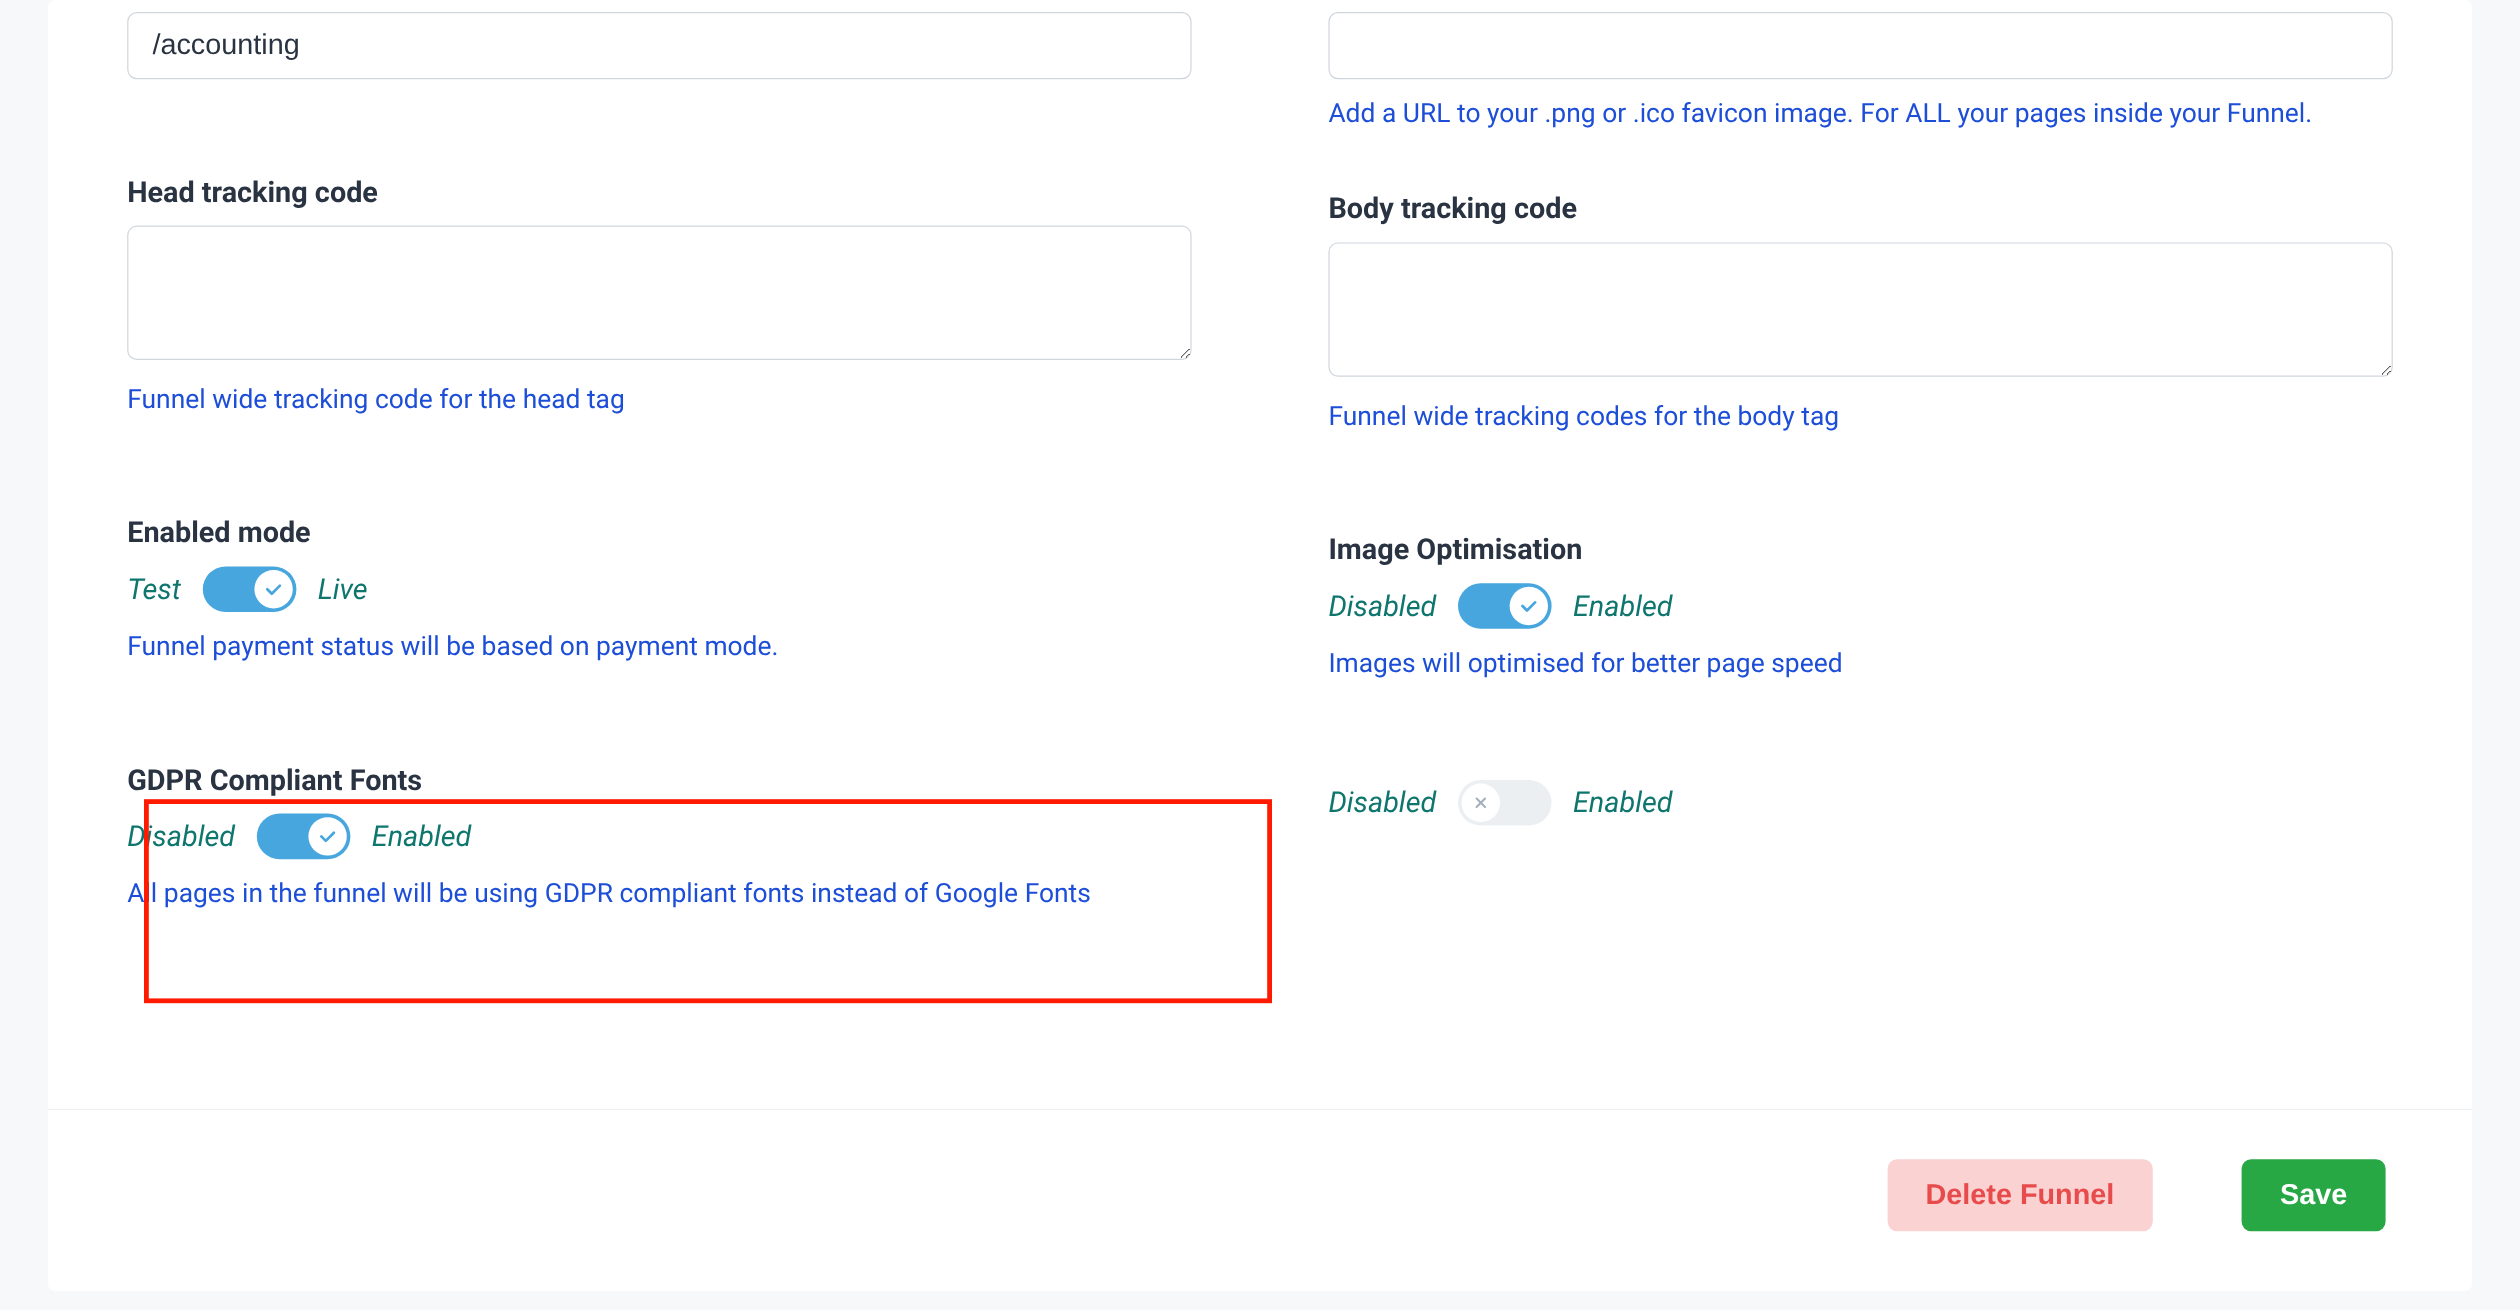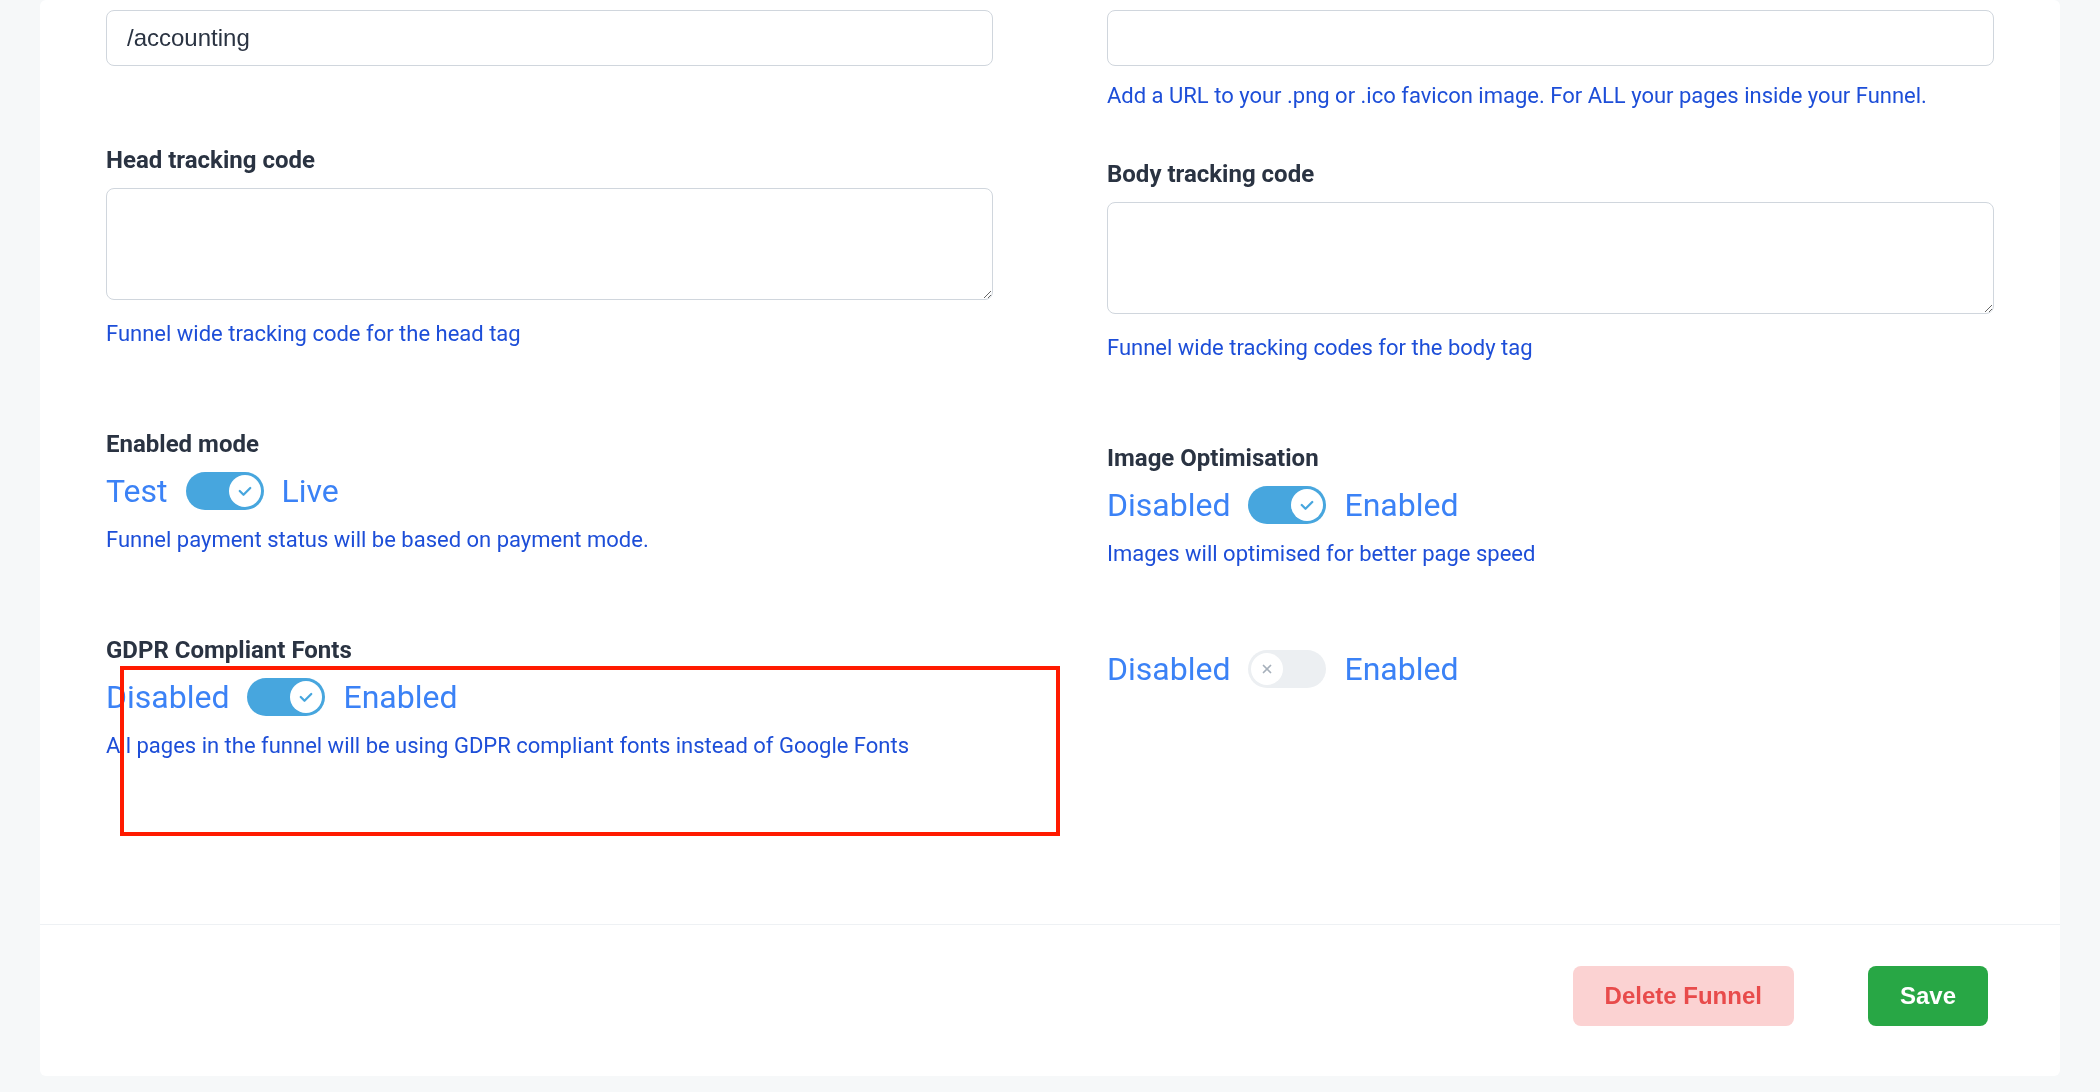--- a/index.html
+++ b/index.html
@@ -69,22 +69,23 @@
 
   .section { margin-top: 80px; }
 
   .toggle-row {
     display: flex;
     align-items: center;
     gap: 18px;
     margin-top: 8px;
   }
   .toggle-label-side {
-    font-size: 32px;
-    color: #3b82f6;
+    font-size: 24px;
+    color: #0f766e;
+    font-style: italic;
   }
 
   .toggle {
     width: 78px;
     height: 38px;
     border-radius: 999px;
     position: relative;
     cursor: pointer;
   }
   .toggle-on { background: #47a6de; }

